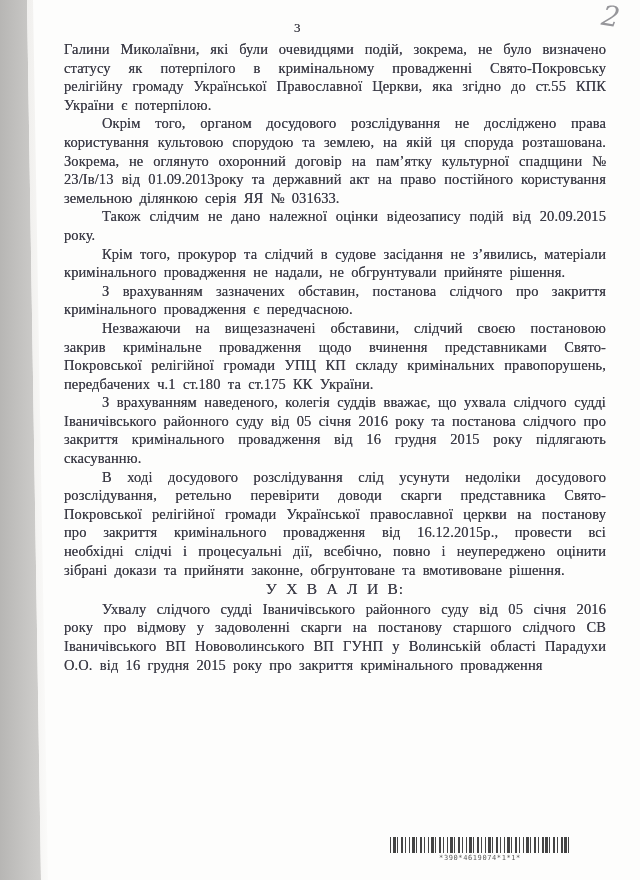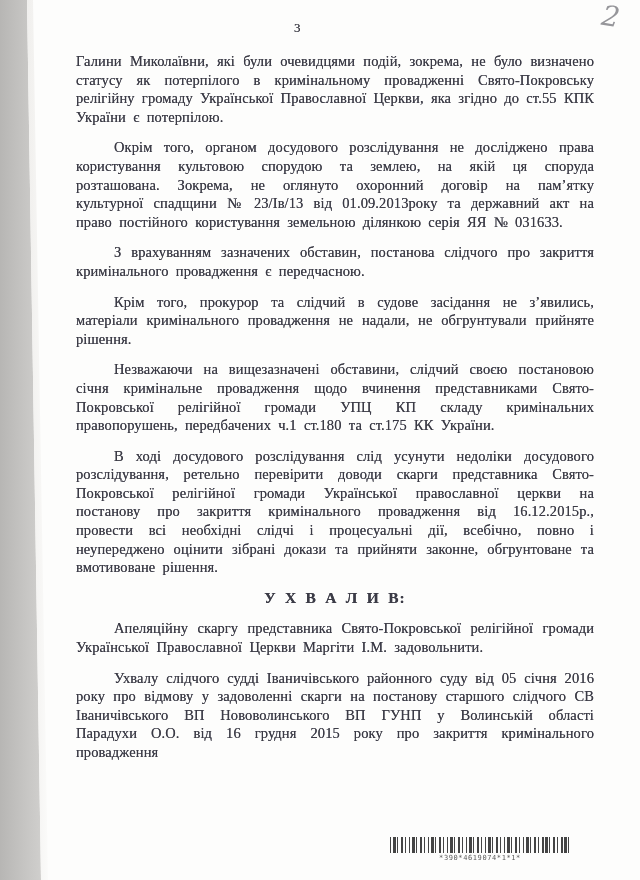--- a/index.html
+++ b/index.html
@@ -51,25 +51,25 @@
     left: 64px; top: 40px;
     width: 542px;
     color: #3b3b46;
     font-size: 14.5px;
     line-height: 18.6px;
     text-align: justify;
     word-spacing: 3.5px;
     letter-spacing: 0.1px;
     text-shadow: 0 0 0.35px rgba(59,59,70,0.85);
   }
-  .content p { margin: 12px; text-indent: 38px; }
+  .content p { margin: 0; text-indent: 38px; }
   .body-text.first > p:first-child { text-indent: 0; }
   .ruling-heading {
     text-align: center;
-    font-weight: bold;
+    font-weight: normal;
     font-size: 15.5px;
     letter-spacing: 1px;
     margin: 1px 0 1px 0;
     text-indent: 0;
   }
   .barcode-wrap {
     position: absolute;
     left: 390px; top: 837px;
     width: 180px;
   }
@@ -102,30 +102,31 @@
   <div class="paper-edge"></div>
 
   <div class="page-number">3</div>
 
   <div class="hand-mark">2</div>
 
   <div class="content">
     <div class="body-text first">
         <p>Галини Миколаївни, які були очевидцями подій, зокрема, не було визначено статусу як потерпілого в кримінальному провадженні Свято-Покровську релігійну громаду Української Православної Церкви, яка згідно до ст.55 КПК України є потерпілою.</p>
         <p>Окрім того, органом досудового розслідування не досліджено права користування культовою спорудою та землею, на якій ця споруда розташована. Зокрема, не оглянуто охоронний договір на пам’ятку культурної спадщини № 23/Ів/13 від 01.09.2013року та державний акт на право постійного користування земельною ділянкою серія ЯЯ № 031633.</p>
+        <p>Також слідчим не дано належної оцінки відеозапису подій від 20.09.2015 року.</p>
+        <p>Крім того, прокурор та слідчий в судове засідання не з’явились, матеріали кримінального провадження не надали, не обгрунтували прийняте рішення.</p>
         <p>З врахуванням зазначених обставин, постанова слідчого про закриття кримінального провадження є передчасною.</p>
-        <p>Крім того, прокурор та слідчий в судове засідання не з’явились, матеріали кримінального провадження не надали, не обгрунтували прийняте рішення.</p>
-        <p>Незважаючи на вищезазначені обставини, слідчий своєю постановою січня кримінальне провадження щодо вчинення представниками Свято-Покровської релігійної громади УПЦ КП складу кримінальних правопорушень, передбачених ч.1 ст.180 та ст.175 КК України.</p>
+        <p>Незважаючи на вищезазначені обставини, слідчий своєю постановою закрив кримінальне провадження щодо вчинення представниками Свято-Покровської релігійної громади УПЦ КП складу кримінальних правопорушень, передбачених ч.1 ст.180 та ст.175 КК України.</p>
+        <p>З врахуванням наведеного, колегія суддів вважає, що ухвала слідчого судді Іваничівського районного суду від 05 січня 2016 року та постанова слідчого про закриття кримінального провадження від 16 грудня 2015 року підлягають скасуванню.</p>
         <p>В ході досудового розслідування слід усунути недоліки досудового розслідування, ретельно перевірити доводи скарги представника Свято-Покровської релігійної громади Української православної церкви на постанову про закриття кримінального провадження від 16.12.2015р., провести всі необхідні слідчі і процесуальні дії, всебічно, повно і неупереджено оцінити зібрані докази та прийняти законне, обгрунтоване та вмотивоване рішення.</p>
       </div>
 
     <div class="ruling-heading">У Х В А Л И В:</div>
 
     <div class="body-text">
-        <p>Апеляційну скаргу представника Свято-Покровської релігійної громади Української Православної Церкви Маргіти І.М. задовольнити.</p>
         <p>Ухвалу слідчого судді Іваничівського районного суду від 05 січня 2016 року про відмову у задоволенні скарги на постанову старшого слідчого СВ Іваничівського ВП Нововолинського ВП ГУНП у Волинській області Парадухи О.О. від 16 грудня 2015 року про закриття кримінального провадження</p>
       </div>
   </div>
 
   <div class="barcode-wrap">
     <div class="barcode-bars"></div>
     <div class="barcode-text">*390*4619074*1*1*</div>
   </div>
 
 </div>

